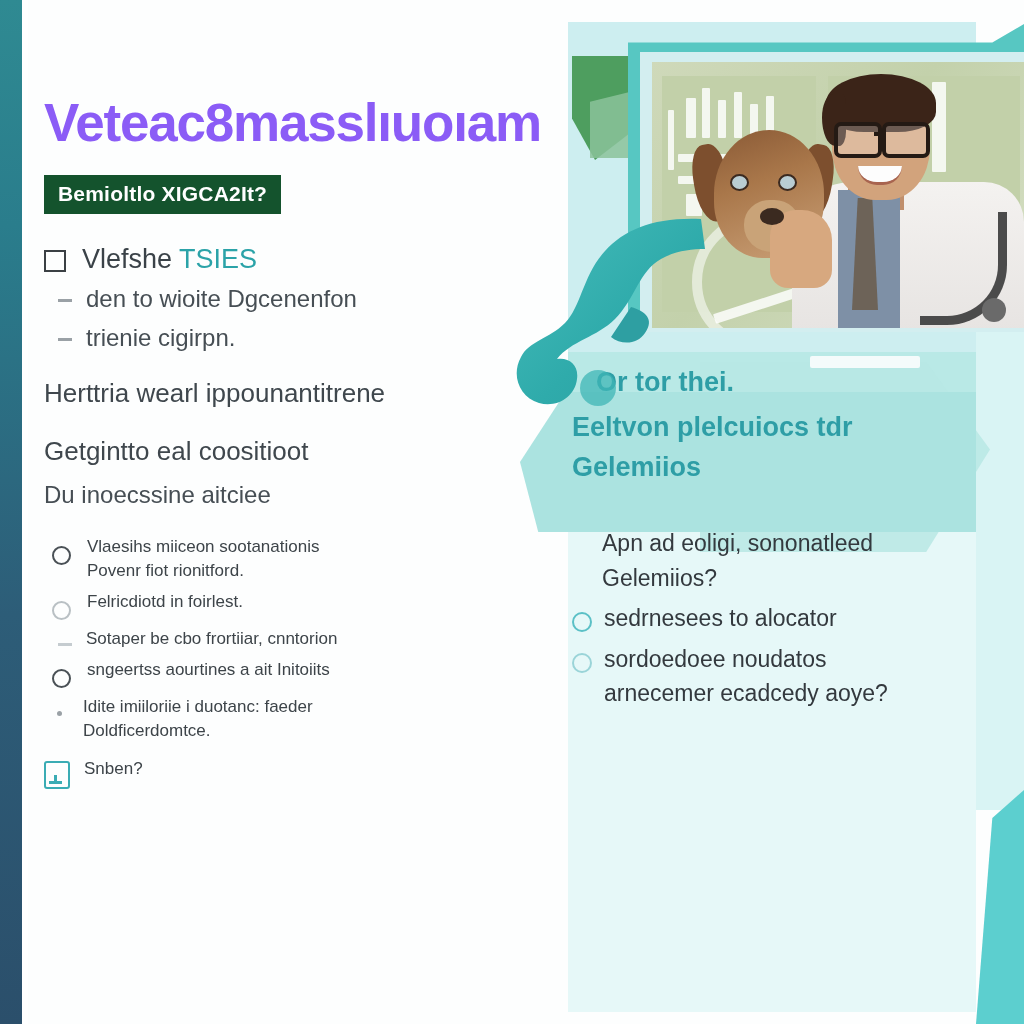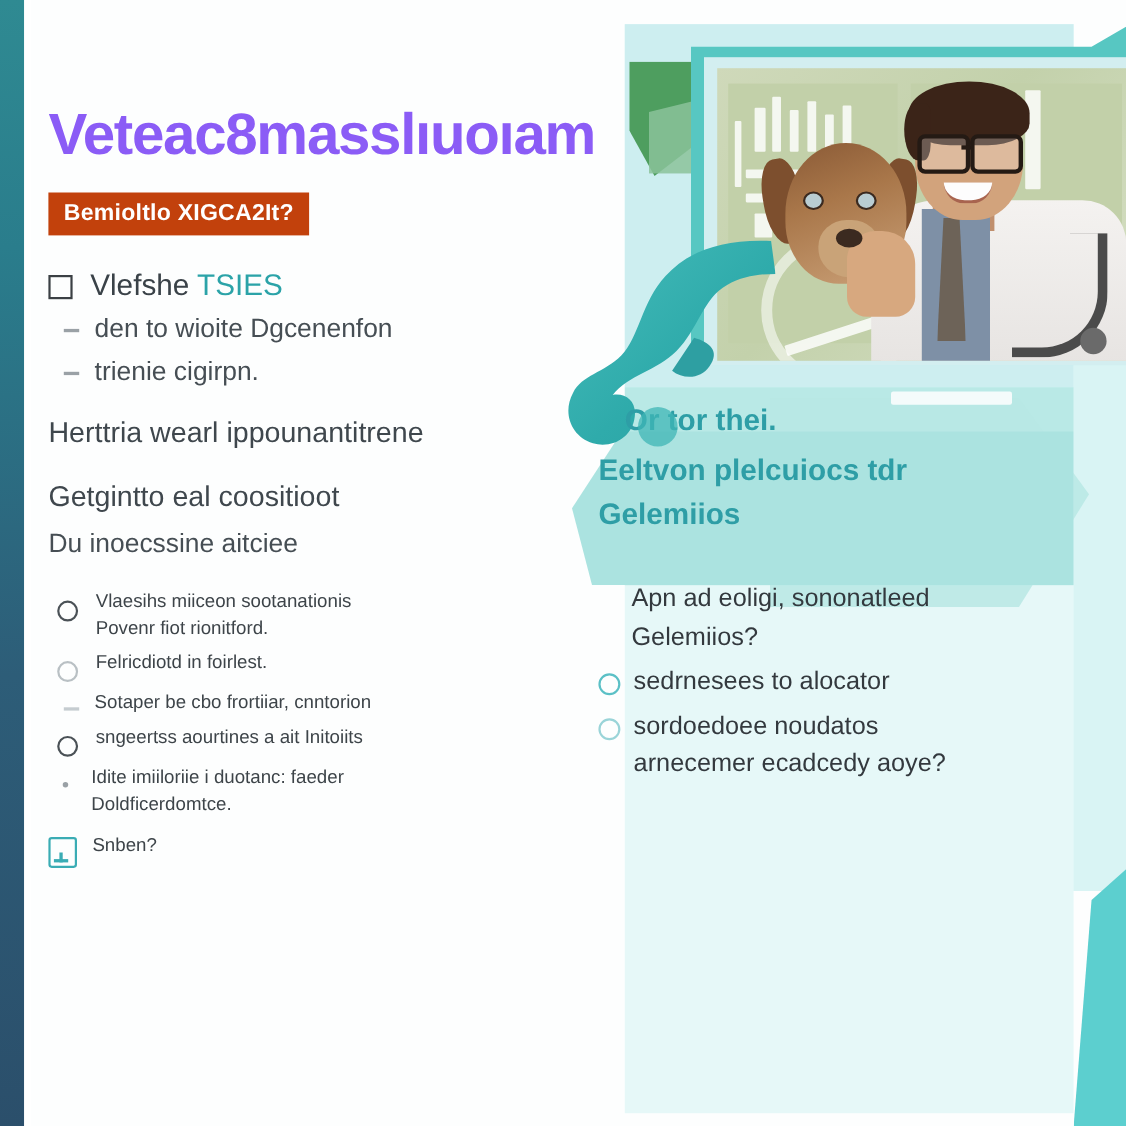--- a/index.html
+++ b/index.html
@@ -212,21 +212,21 @@
   .title{
     color:#8b5cf6;
     font-size:53px;line-height:1;
     font-weight:bold;
     letter-spacing:-1.2px;
     white-space:nowrap;
     margin:0 0 26px 0;
   }
   .badge{
     display:inline-block;
-    background:#c2410c;color:#ffffff;
+    background:#14532d;color:#ffffff;
     font-size:21px;font-weight:bold;
     padding:7px 14px 8px 14px;
     margin-bottom:28px;
     letter-spacing:.2px;
   }
   .row{display:flex;align-items:flex-start;margin-bottom:7px;}
   .bullet-box{
     flex:0 0 auto;width:18px;height:18px;
     border:2px solid #3b4044;margin:8px 16px 0 0;
   }
@@ -265,21 +265,21 @@
   }
   .t-body{
     font-size:17px;color:#3d4449;line-height:1.42;
   }
   .t-section{
     font-size:26px;color:#3f474d;line-height:1.3;margin:24px 0 4px 0;
   }
 
   
   .right-col{
-    position:absolute;left:544px;top:366px;width:400px;z-index:30;
+    position:absolute;left:572px;top:366px;width:400px;z-index:30;
   }
   .r-head{
     font-size:27px;color:#2e9ea6;font-weight:bold;line-height:1.24;
     padding-left:24px;
   }
   .r-body{
     font-size:23px;color:#33393e;line-height:1.5;
   }
   .r-row{display:flex;align-items:flex-start;margin-top:6px;}
   .r-ring{

